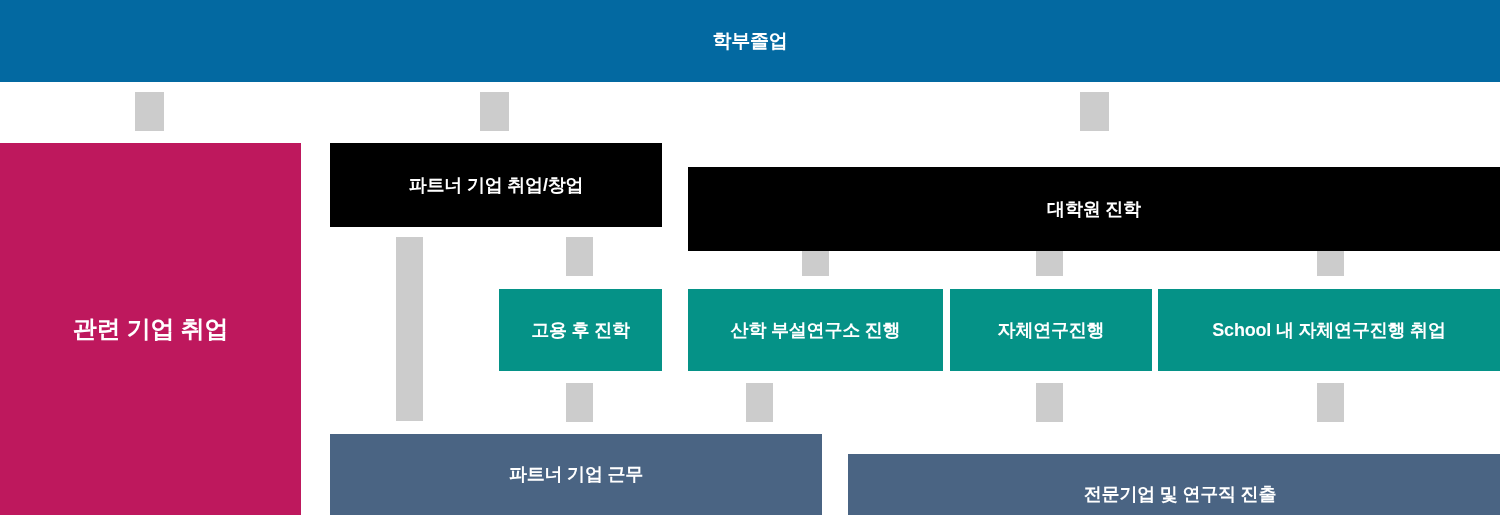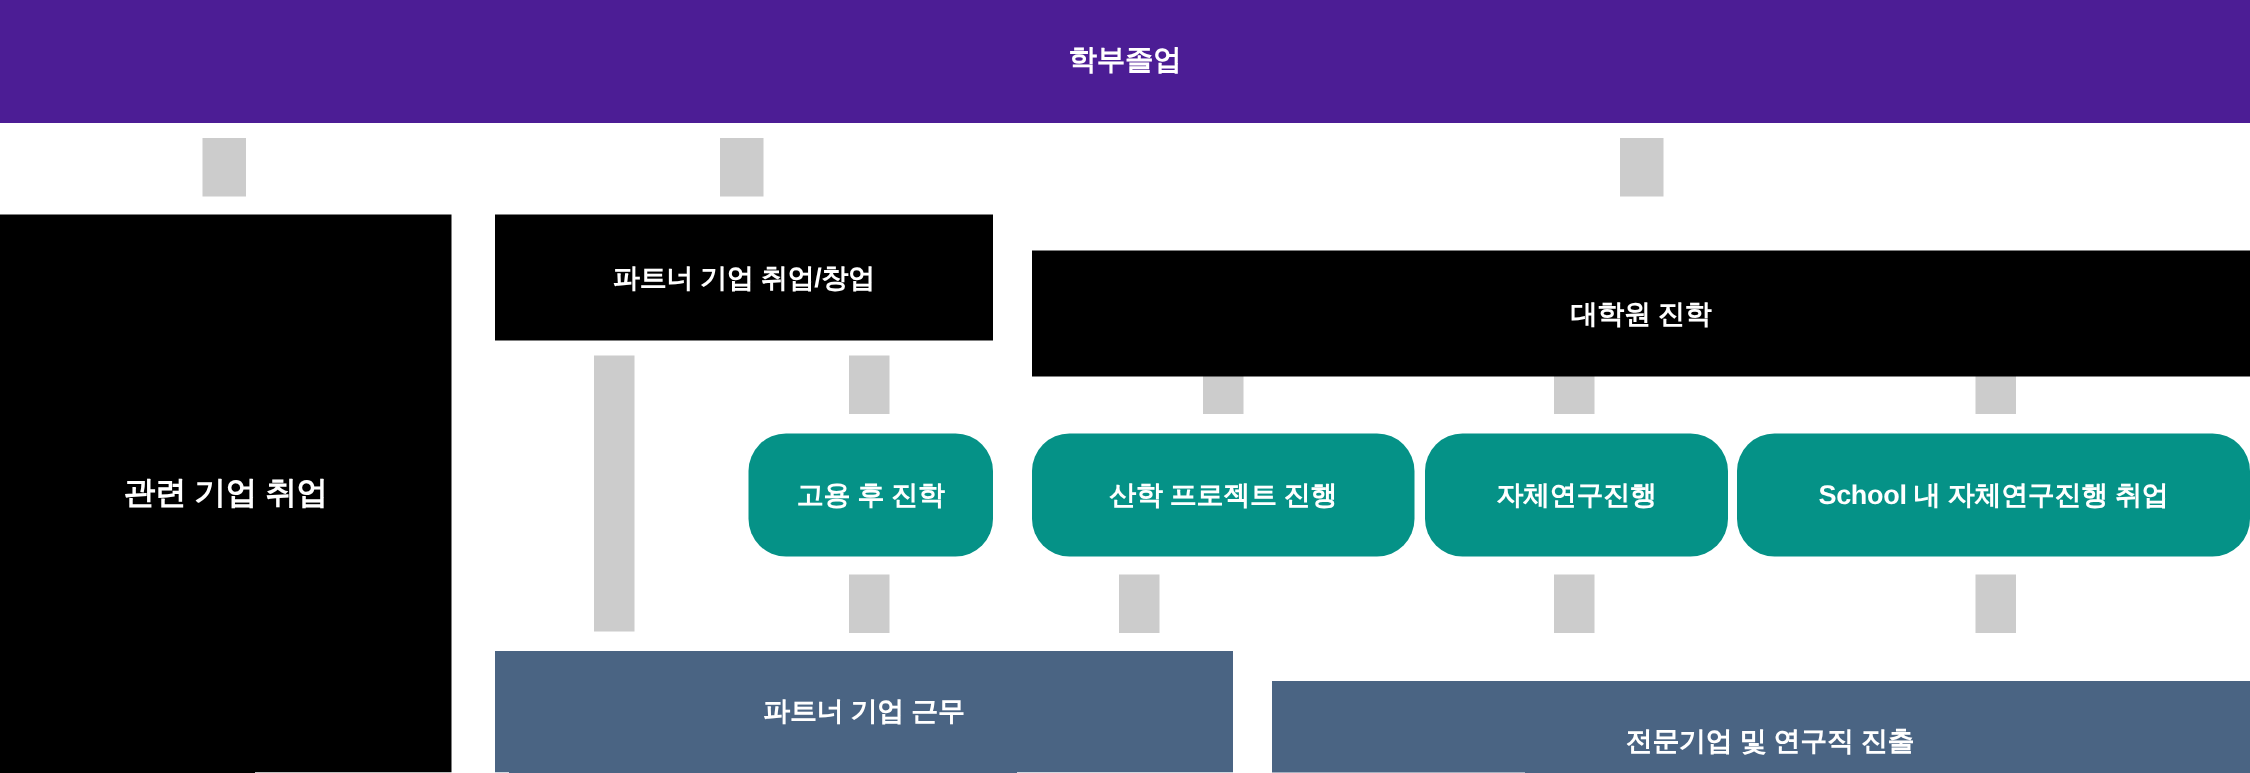--- a/index.html
+++ b/index.html
@@ -27,24 +27,24 @@
     font-weight: 700;
     letter-spacing: -0.2px;
     line-height: 1.25;
     padding: 2px 6px;
     white-space: nowrap;
   }
   .connector {
     position: absolute;
     background: #cccccc;
   }
-  .lvl-root   { background: #4c1d95; font-size: 19px; }
-  .lvl-track  { background: #000000; font-size: 21px; }
+  .lvl-root   { background: #0369a1; font-size: 19px; }
+  .lvl-track  { background: #be185d; font-size: 24px; }
   .lvl-path   { background: #000000; font-size: 18px; }
-  .lvl-act    { background: #059287; font-size: 18px; border-radius: 25px; }
+  .lvl-act    { background: #059287; font-size: 18px; }
   .lvl-out    { background: #4a6483; font-size: 18px; }
 </style>
 </head>
 <body>
 
 <div id="canvas">
     <div class="connector" style="left: 135px; top: 92px; width: 29px; height: 39px; background: rgb(204, 204, 204);"></div>
     <div class="connector" style="left: 480px; top: 92px; width: 29px; height: 39px; background: rgb(204, 204, 204);"></div>
     <div class="connector" style="left: 1080px; top: 92px; width: 29px; height: 39px; background: rgb(204, 204, 204);"></div>
     <div class="connector" style="left: 396px; top: 237px; width: 27px; height: 184px; background: rgb(204, 204, 204);"></div>
@@ -65,21 +65,21 @@
     <div class="node lvl-path" style="left: 330px; top: 143px; width: 332px; height: 84px;">
       <span>파트너 기업 취업/창업</span>
     </div>
     <div class="node lvl-path" style="left: 688px; top: 143px; width: 812px; height: 84px; margin-top: 24px;">
       <span>대학원 진학</span>
     </div>
     <div class="node lvl-act" style="left: 499px; top: 289px; width: 163px; height: 82px;">
       <span>고용 후 진학</span>
     </div>
     <div class="node lvl-act" style="left: 688px; top: 289px; width: 255px; height: 82px;">
-      <span>산학 프로젝트 진행</span>
+      <span>산학 부설연구소 진행</span>
     </div>
     <div class="node lvl-act" style="left: 950px; top: 289px; width: 202px; height: 82px; text-align: center;">
       <span>자체연구진행</span>
     </div>
     <div class="node lvl-act" style="left: 1158px; top: 289px; width: 342px; height: 82px;">
       <span>School 내 자체연구진행 취업</span>
     </div>
     <div class="node lvl-out" style="left: 330px; top: 434px; width: 492px; height: 81px; align-items: center;">
       <span>파트너 기업 근무</span>
     </div>

